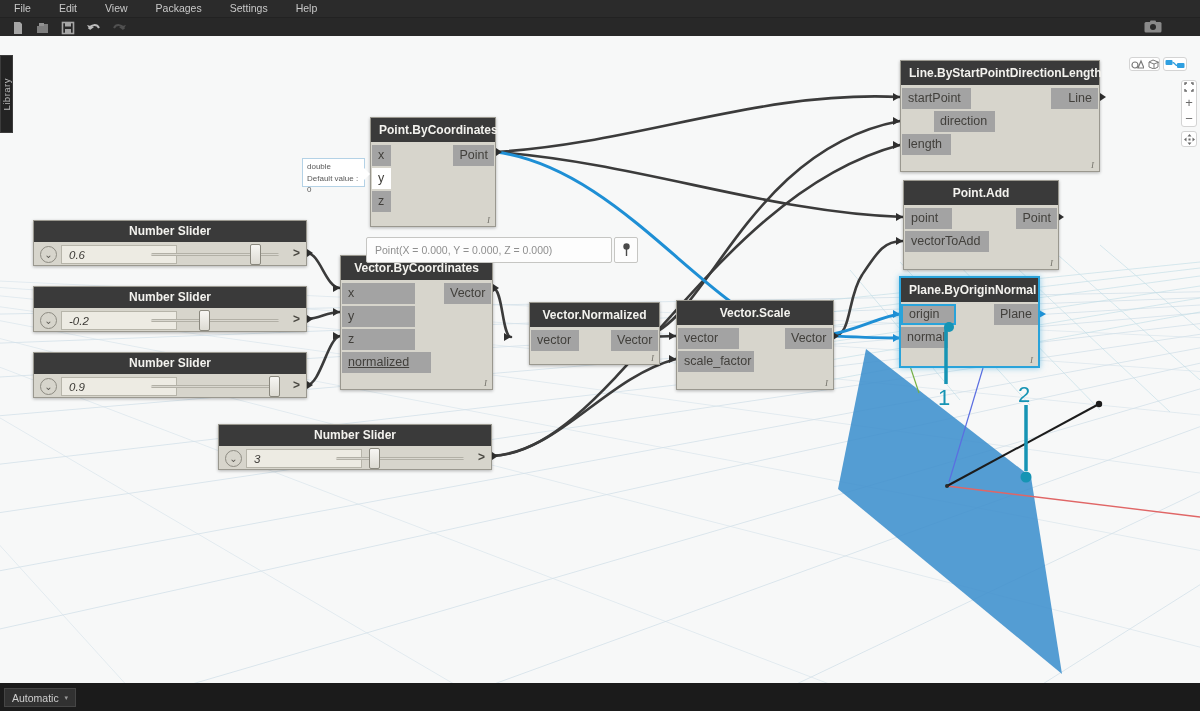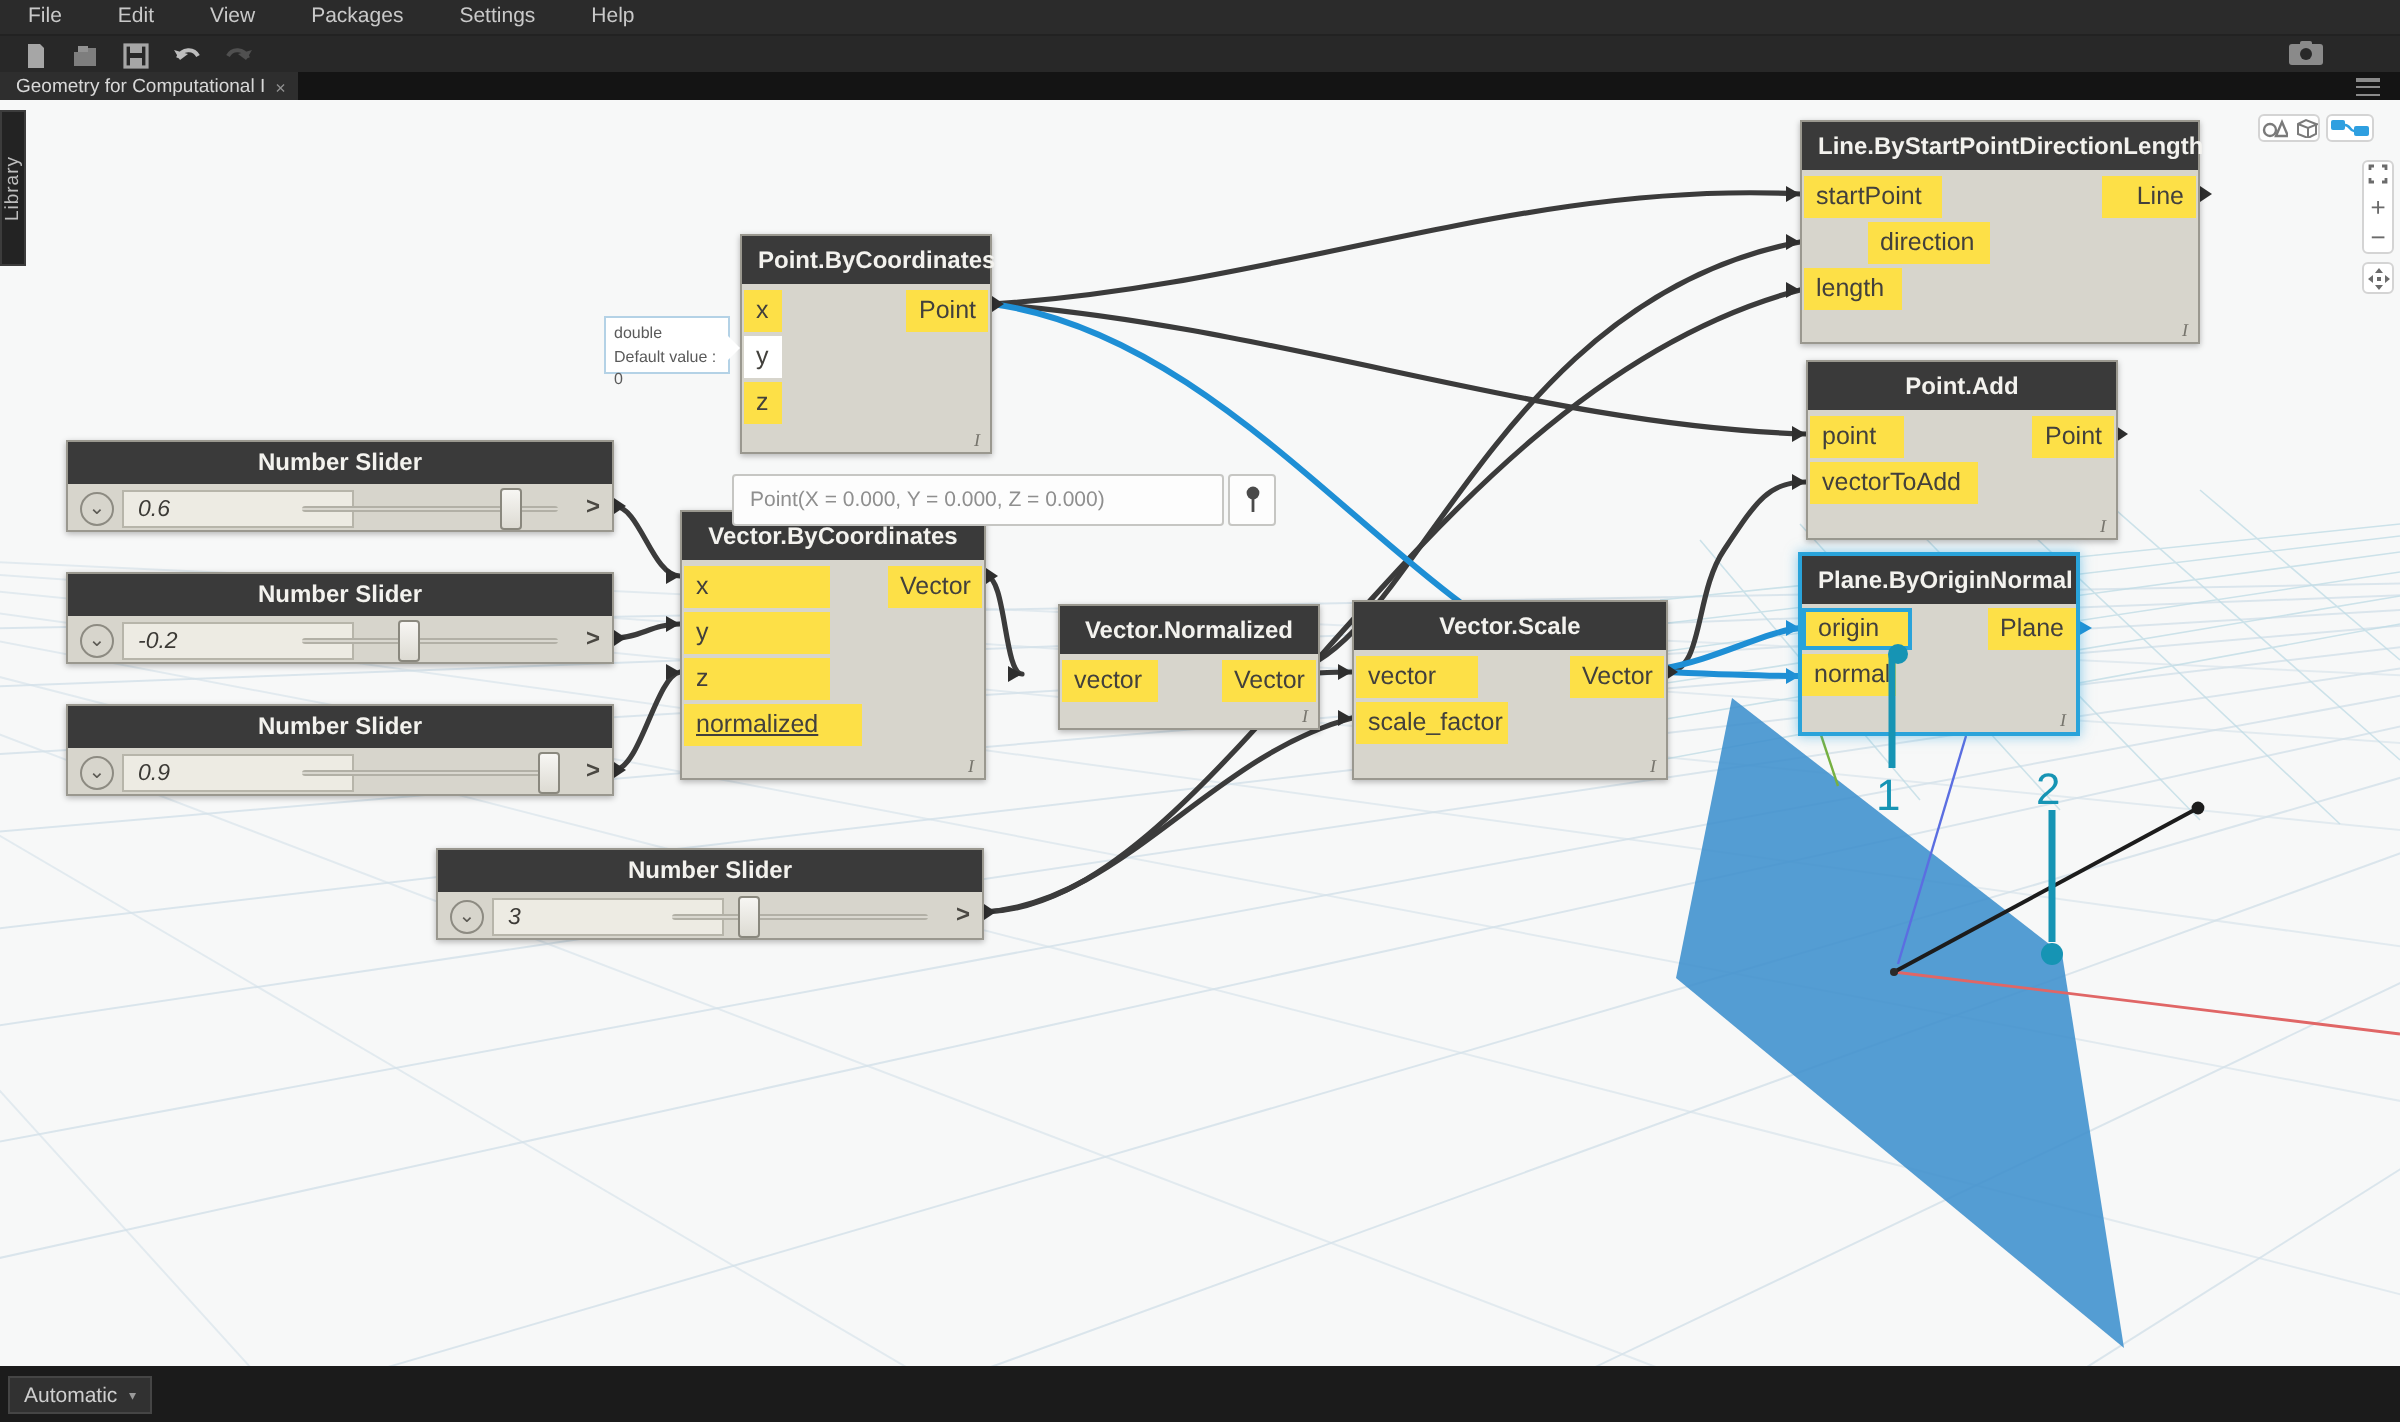--- a/index.html
+++ b/index.html
@@ -27,21 +27,21 @@
   #library-tab span{writing-mode:vertical-rl;transform:rotate(180deg);letter-spacing:.5px;}
 
   
   svg.layer{position:absolute;left:0;top:0;z-index:1;pointer-events:none;}
   #wires{z-index:4;}
   #overlay{z-index:9;}
 
   
   .node{position:absolute;background:#d7d5cc;border:1px solid #9a988f;box-shadow:0 1px 3px rgba(0,0,0,.28);z-index:5;}
   .node-header{background:#3a3a3a;color:#f3f2ee;font-size:12px;font-weight:bold;text-align:center;height:24px;line-height:24px;padding:0 8px;white-space:nowrap;}
-  .chip{background:#fde047;color:#42403c;font-size:12.5px;height:21px;line-height:21px;padding:0 6px;margin-top:2px;}
+  .chip{background:#a3a3a3;color:#42403c;font-size:12.5px;height:21px;line-height:21px;padding:0 6px;margin-top:2px;}
   .in-col{position:absolute;left:1px;top:25px;}
   .out-col{position:absolute;right:1px;top:25px;text-align:right;}
   .lacing{position:absolute;right:5px;bottom:1px;color:#77756d;font-size:9px;font-family:"Liberation Serif",serif;font-style:italic;}
   .node.selected{border:2px solid #29a3da;box-shadow:0 0 6px rgba(41,163,218,.55);}
   .chip.port-selected{border:2px solid #29a3da;line-height:17px;}
   .chip.port-hover{background:#ffffff;}
 
   
   .slider-node{position:absolute;background:#d7d5cc;border:1px solid #9a988f;box-shadow:0 1px 3px rgba(0,0,0,.28);z-index:5;width:274px;height:46px;}
   .slider-body{position:relative;height:25px;padding:0;}
@@ -218,31 +218,20 @@
       </span>
     <span class="tb-icon" id="camera-btn">
       <svg width="18" height="13" viewBox="0 0 18 13">
           <rect x="0.5" y="2" width="17" height="10.5" rx="1.5" fill="#9c9c9c"></rect>
           <rect x="6" y="0.5" width="6" height="3" rx="1" fill="#9c9c9c"></rect>
           <circle cx="9" cy="7" r="3" fill="#2a2a2a"></circle>
         </svg>
       </span>
   </div>
 
-  <div id="tabbar">
-    <div id="tab-active">
-      <span>Geometry for Computational I</span>
-      <span id="tab-close">×</span>
-    </div>
-    <span id="tab-menu-icon">
-        <i></i>
-        <i></i>
-        <i></i>
-      </span>
-  </div>
 
   <div id="library-tab">
     <span>Library</span>
   </div>
 
   <div class="pill" id="preview-toggle">
     <svg width="13" height="10" viewBox="0 0 13 10">
         <circle cx="4" cy="6" r="3" fill="none" stroke="#7a7a7a" stroke-width="1.2"></circle>
         <path d="M7,9 l3,-7 l3,7 z" fill="none" stroke="#7a7a7a" stroke-width="1.2"></path>
       </svg>

